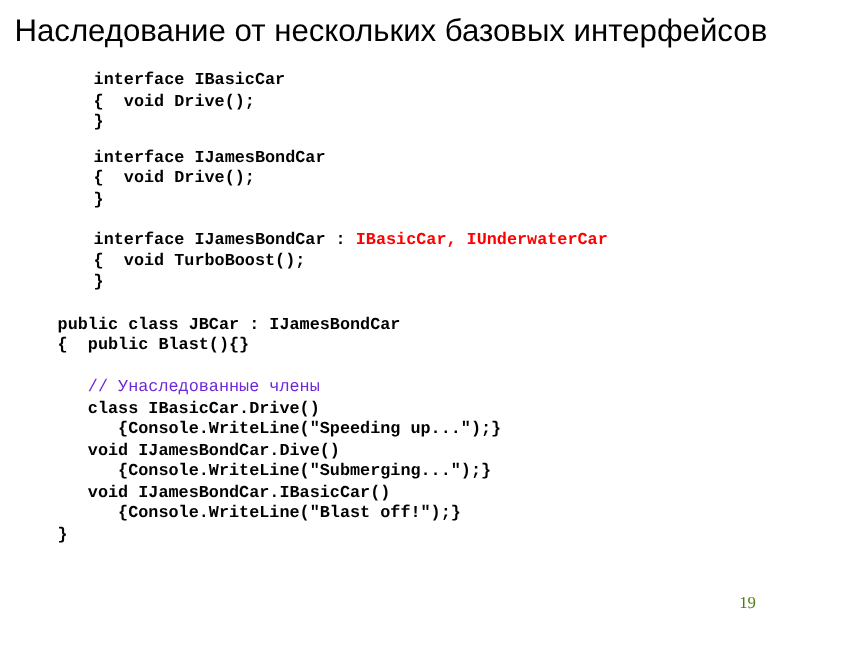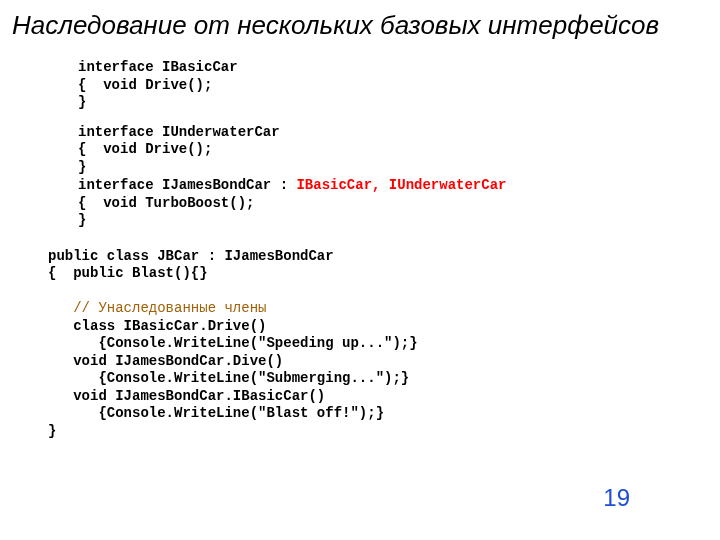--- a/index.html
+++ b/index.html
@@ -9,55 +9,54 @@
       background: #ffffff;
       font-family: Arial, sans-serif;
       position: relative;
       overflow: hidden;
     }
     .title {
       font-size: 26px;
       color: #000;
       padding: 10px 22px 0 12px;
       font-weight: normal;
-      font-style: italic;
     }
     .code-block {
       font-family: "Courier New", Courier, monospace;
       font-size: 14px;
       font-weight: bold;
       line-height: 1.25;
       white-space: pre;
       color: #000;
     }
     .block1 { margin: 18px 0 0 78px; }
     .block2 { margin: 12px 0 0 78px; }
-    .block3 { margin: 1px 0 0 78px; }
+    .block3 { margin: 16px 0 0 78px; }
     .block4 { margin: 18px 0 0 48px; }
     .red { color: #ff0000; }
-    .comment { color: #a16207; font-weight: normal; }
+    .comment { color: #6d28d9; font-weight: normal; }
     .page-num {
       position: absolute;
       right: 90px;
       bottom: 28px;
-      font-size: 24px;
-      color: #1d4ed8;
-      font-family: Liberation Sans, sans-serif;
+      font-size: 14px;
+      color: #4d7c0f;
+      font-family: Liberation Serif, serif;
     }
   </style>
 </head>
 <body>
 
 <h1 class="title">Наследование от нескольких базовых интерфейсов</h1>
 
 <div class="code-block block1"><span>interface IBasicCar</span>
 <span>{  void Drive();</span>
 <span>}</span></div>
 
-<div class="code-block block2"><span>interface IUnderwaterCar</span>
+<div class="code-block block2"><span>interface IJamesBondCar</span>
 <span>{  void Drive();</span>
 <span>}</span></div>
 
 <div class="code-block block3"><span>interface IJamesBondCar : </span><span class="red">IBasicCar, IUnderwaterCar</span>
 <span>{  void TurboBoost();</span>
 <span>}</span></div>
 
 <div class="code-block block4"><span>public class JBCar : IJamesBondCar</span>
 <span>{  public Blast(){}</span>
 <span></span>

